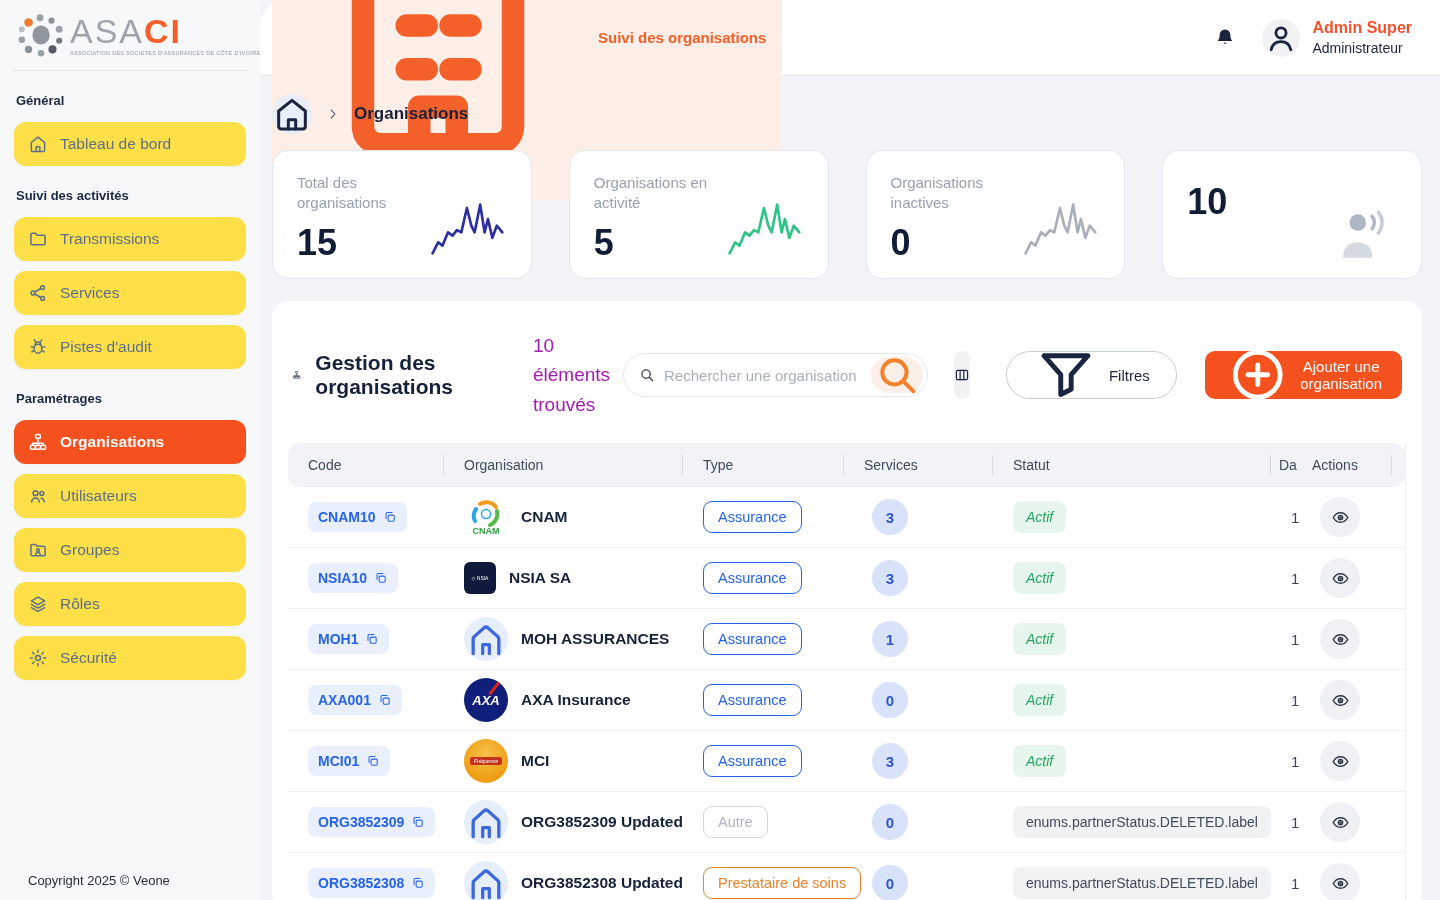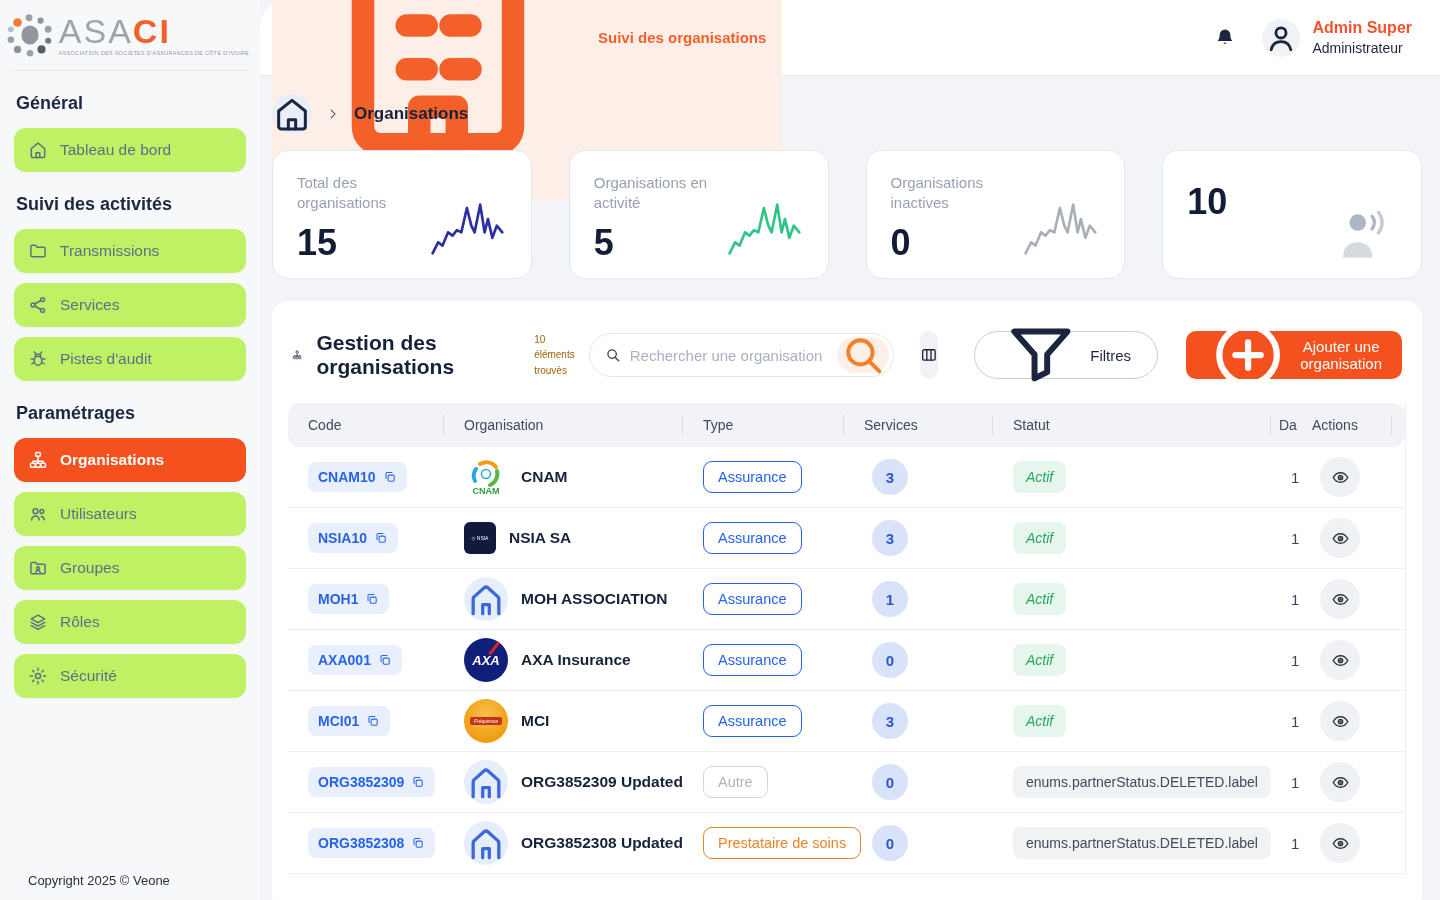--- a/index.html
+++ b/index.html
@@ -4,33 +4,33 @@
 <style>
   * { margin:0; padding:0; box-sizing:border-box; }
   html,body { width:1440px; height:900px; overflow:hidden;
     font-family:"Liberation Sans", sans-serif; background:#F2F4F7; color:#1C2742; }
 
   .app { display:flex; width:1440px; height:900px; }
 
   
   .sidebar { width:260px; min-width:260px; height:900px; position:relative;
     background:#F7F8FA; padding:0 14px; }
-  .logo-row { height:70px; display:flex; align-items:center; gap:6px; padding:0 2px;justify-content:center; }
+  .logo-row { height:70px; display:flex; align-items:center; gap:6px; padding:0 2px; }
   .logo-wrap { display:flex; align-items:center; gap:4px; flex:1; }
   .logo-mark { width:50px; height:46px; }
   .logo-texts { display:flex; flex-direction:column; }
   .logo-name { font-size:34px; font-weight:400; letter-spacing:2px; line-height:1; color:#9EA4AC; }
   .logo-name .accent { color:#F4602A; font-weight:600; }
   .logo-tagline { font-size:5.4px; letter-spacing:.35px; color:#8F969F; margin-top:2px; white-space:nowrap; }
   .panel-toggle { width:26px; height:26px; color:#2B3A55; cursor:pointer; }
   .panel-toggle svg { width:26px; height:26px; }
   .side-divider { border:none; border-top:1px solid #E5E8EC; margin:0 -2px; }
 
-  .side-heading { font-size:18px; font-weight:700; color:#1C2742; margin:22px 2px 14px; }
-  .side-item { height:44px; background:#bef264; border-radius:12px; display:flex; align-items:center;
+  .side-heading { font-size:13px; font-weight:700; color:#1C2742; margin:22px 2px 14px; }
+  .side-item { height:44px; background:#fde047; border-radius:12px; display:flex; align-items:center;
     gap:12px; padding:0 14px; margin-bottom:10px; color:#5F6E88; font-size:15.5px;
     box-shadow:0 1px 2px rgba(25,39,66,.04); cursor:pointer; }
   .side-item .s-ico { width:20px; height:20px; display:inline-flex; }
   .side-item .s-ico svg { width:20px; height:20px; }
   .side-item.active { background:#F4511E; color:#fff; font-weight:600; }
   .copyright { position:absolute; left:28px; bottom:12px; font-size:13px; color:#2A2F3A; }
 
   
   .main { flex:1; display:flex; flex-direction:column; min-width:0; }
   .topbar { height:76px; background:#fff; border-top-left-radius:26px;
@@ -67,21 +67,21 @@
   .stat-value { font-size:36px; font-weight:700; color:#111C35; margin-top:8px; }
   .stat-viz { align-self:flex-end; }
   .stat-viz svg { display:block; }
 
   
   .table-card { background:#fff; border-radius:16px; padding:16px 16px 0; height:610px; overflow:hidden; }
   .card-head { display:flex; align-items:center; gap:14px; padding:14px 4px 24px; }
   .title-ico { width:28px; height:28px; color:#44536B; }
   .title-ico svg { width:28px; height:28px; }
   .card-title { font-size:21px; font-weight:700; color:#16213A; line-height:1.15; max-width:170px; }
-  .result-count { color:#a16207; font-size:10px; line-height:1.55; max-width:76px; margin-left:66px; }
+  .result-count { color:#a21caf; font-size:19px; line-height:1.55; max-width:76px; margin-left:66px; }
   .search-box { display:flex; align-items:center; height:44px; width:330px; border:1px solid #E4E8EE;
     border-radius:22px; padding:0 4px 0 14px; gap:8px; }
   .search-box .mag { width:18px; height:18px; color:#3C4658; }
   .search-box .mag svg { width:18px; height:18px; }
   .search-box input { border:none; outline:none; flex:1; font-size:15px; color:#3C4658;
     font-family:"Liberation Sans",sans-serif; background:transparent; }
   .search-box input::placeholder { color:#A9B1BE; }
   .search-btn { width:52px; height:36px; border-radius:18px; background:#FCEFE7; border:none;
     display:flex; align-items:center; justify-content:center; color:#F4802A; cursor:pointer; }
   .search-btn svg { width:18px; height:18px; }
@@ -543,21 +543,21 @@
                     </span>
                   </span>
                 </div>
                 <div class="td c1 org-cell">
                   <div class="logo-av logo-default">
                     <svg viewBox="0 0 24 24" fill="none" stroke="currentColor" stroke-width="1.8" stroke-linecap="round" stroke-linejoin="round" style="width:100%;height:100%">
                       <path d="M5 20v-8c0-.5.2-1 .6-1.3l5.4-4.8a1.5 1.5 0 0 1 2 0l5.4 4.8c.4.3.6.8.6 1.3v8"></path>
                       <path d="M10.2 20v-4.9h3.6V20"></path>
                     </svg>
                   </div>
-                  <span class="org-name">MOH ASSOCIATION</span>
+                  <span class="org-name">MOH ASSURANCES</span>
                 </div>
                 <div class="td c2">
                   <span class="type-badge type-blue">Assurance</span>
                 </div>
                 <div class="td c3">
                   <span class="svc-circle">1</span>
                 </div>
                 <div class="td c4">
                   <span class="status-badge status-green">Actif</span>
                 </div>

